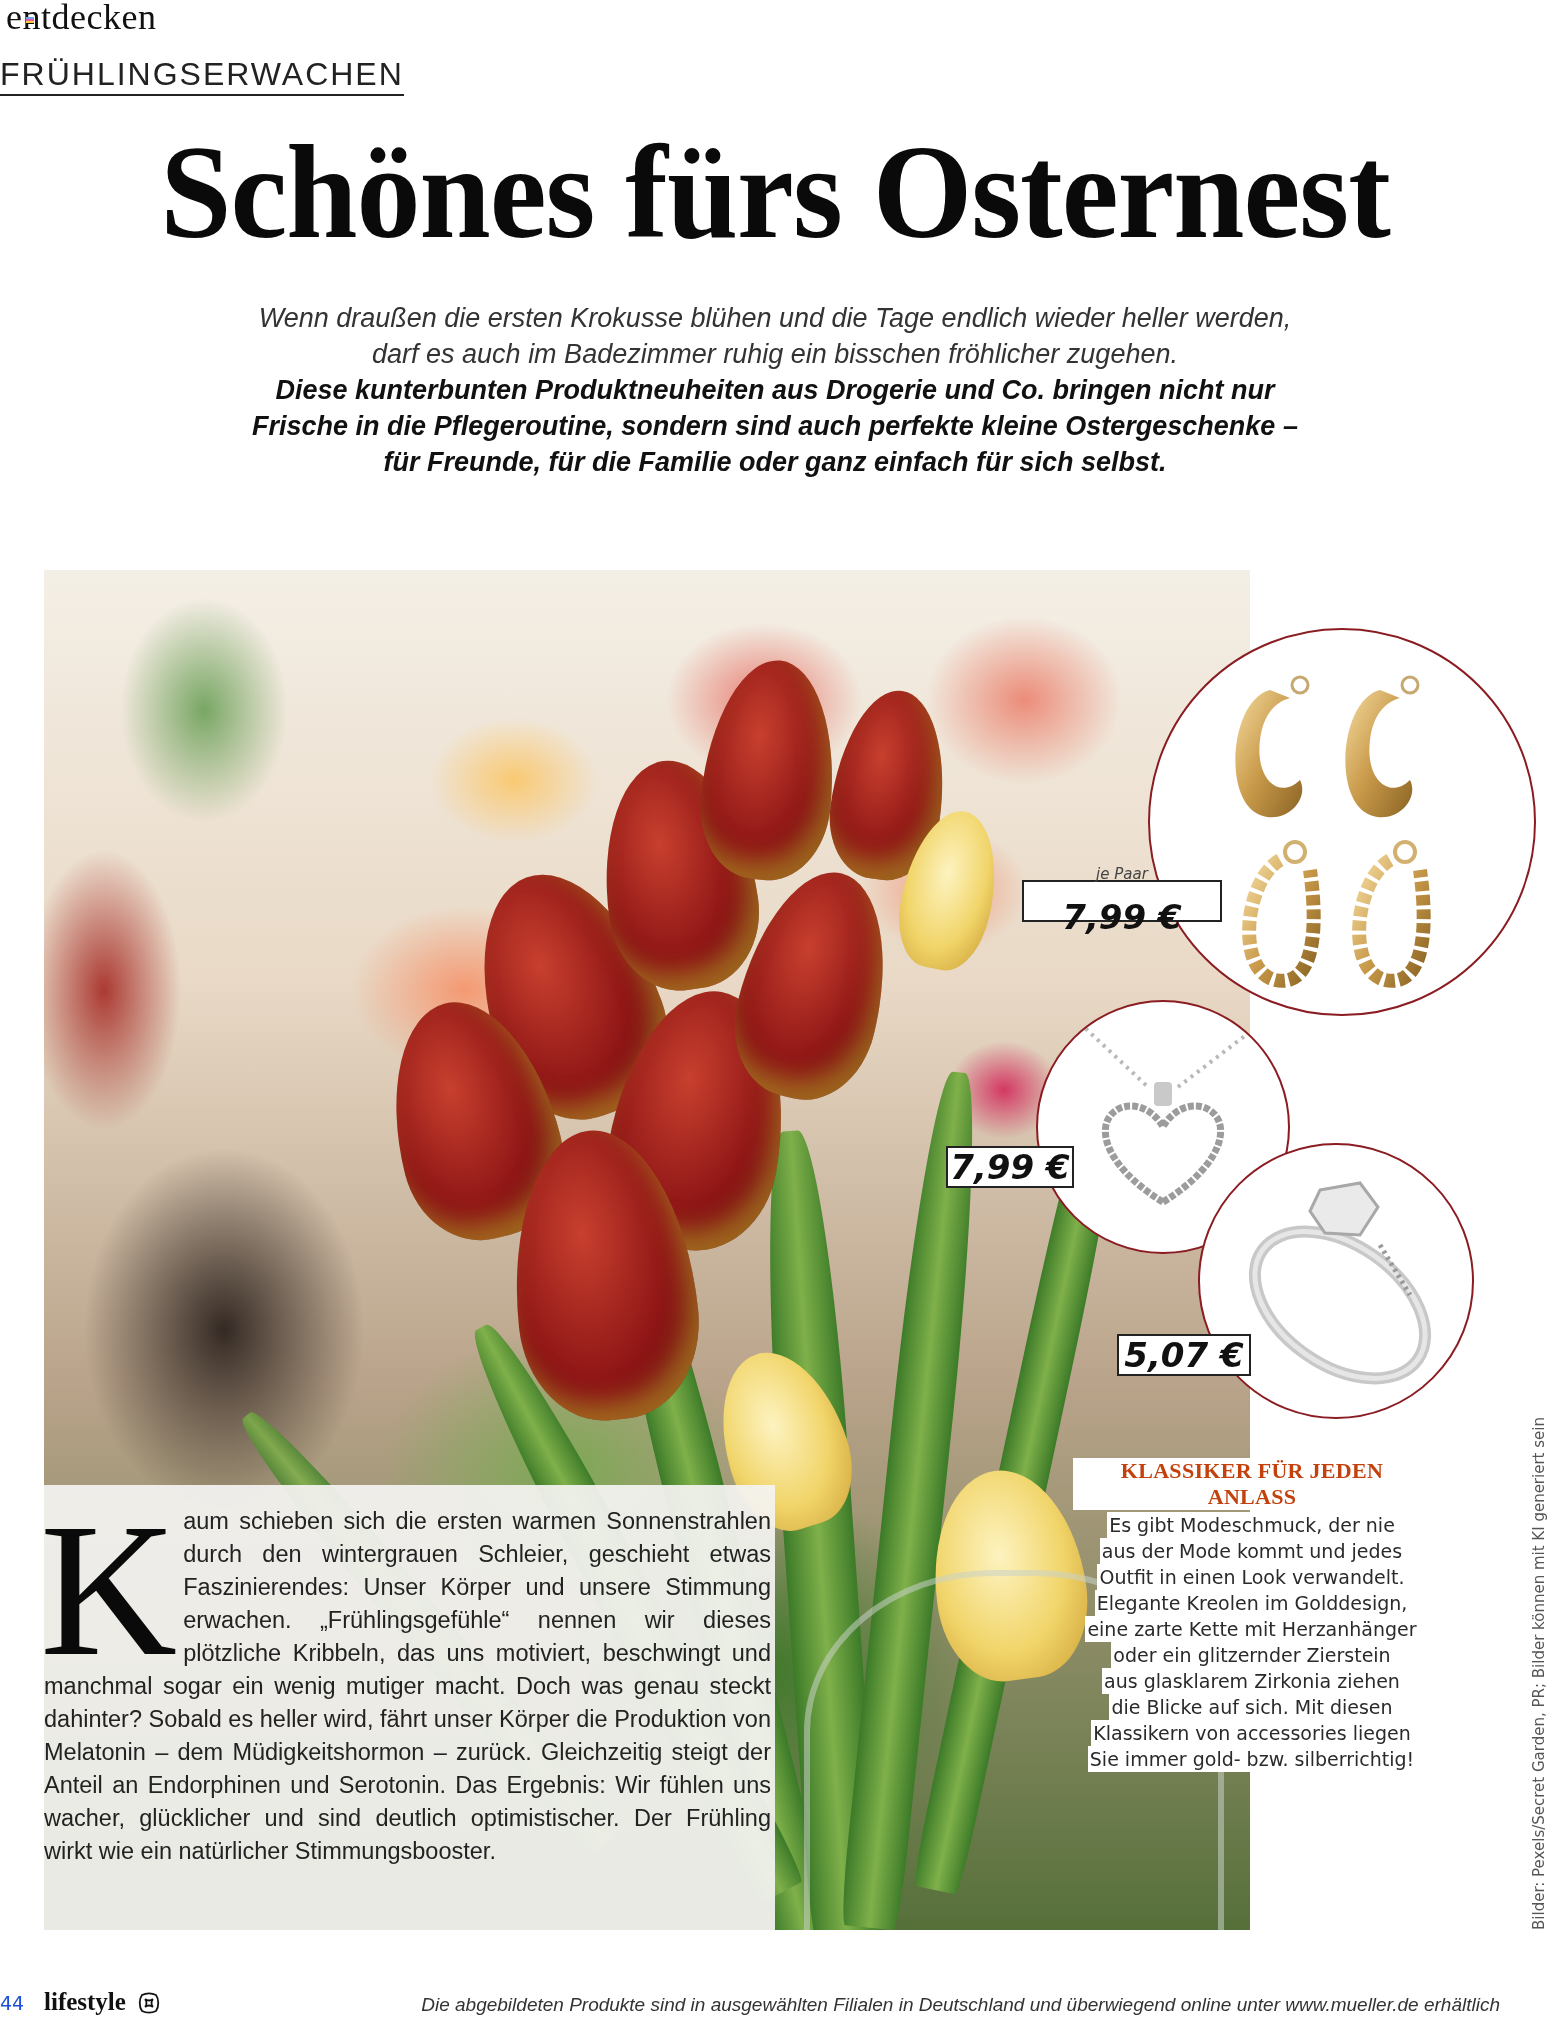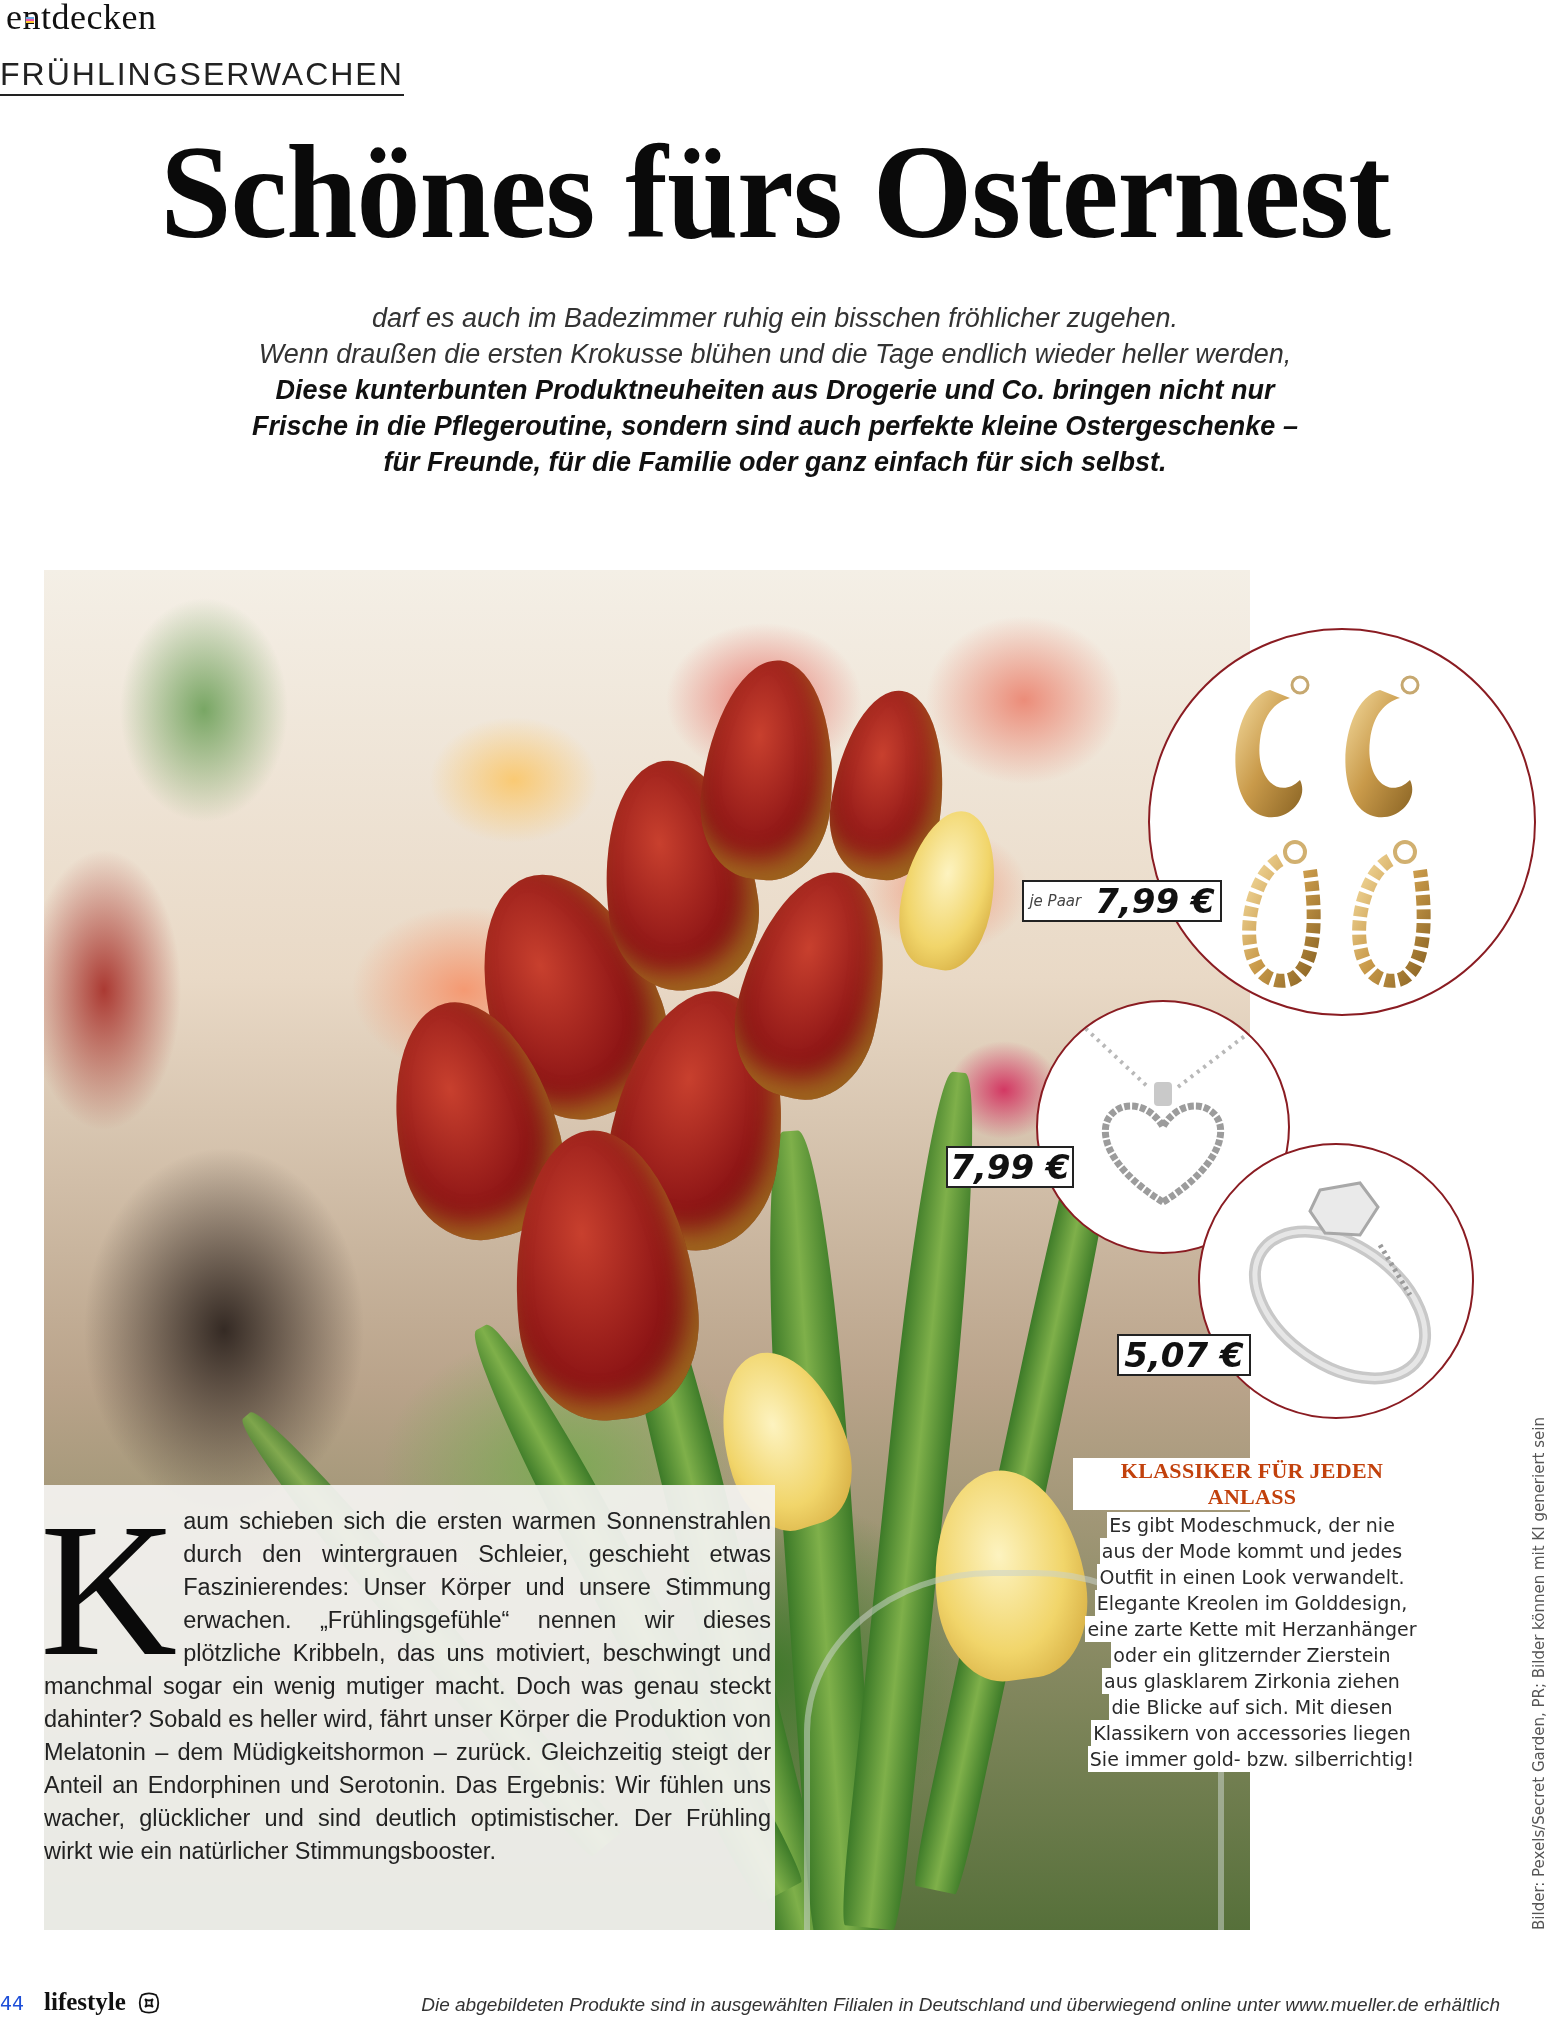--- a/index.html
+++ b/index.html
@@ -75,21 +75,21 @@
   .c-earrings { left: 1148px; top: 628px; width: 388px; height: 388px; z-index: 3; }
   .c-necklace { left: 1036px; top: 1000px; width: 254px; height: 254px; z-index: 4; }
   .c-ring { left: 1198px; top: 1143px; width: 276px; height: 276px; z-index: 5; }
 
   .price {
     position: absolute; background: #fff; border: 2px solid #222; z-index: 6;
     font-family: "DejaVu Sans", sans-serif; font-weight: bold; font-style: italic; color: #111;
     display: flex; align-items: center; justify-content: center; gap: 14px;
   }
   .price .unit { font-size: 15px; font-weight: normal; color: #444; }
-  .p1 { left: 1022px; top: 880px; width: 200px; height: 42px; font-size: 34px; }
+  .p1 { left: 1022px; top: 880px; width: 200px; height: 42px; font-size: 34px; flex-direction: column; }
   .p2 { left: 946px; top: 1146px; width: 128px; height: 42px; font-size: 34px; }
   .p3 { left: 1117px; top: 1334px; width: 134px; height: 42px; font-size: 34px; }
 
   
   .classic-box { position: absolute; left: 1073px; top: 1458px; width: 358px; z-index: 6; text-align: center; }
   .classic-title {
     display: inline-block; background: #fff; font-family: "Liberation Serif", serif; font-weight: bold;
     font-size: 22px; letter-spacing: 0.3px; color: #c2410c; padding: 0 2px;
   }
   .classic-lines { margin-top: 2px; }
@@ -115,22 +115,22 @@
 <div class="section-tag">
   <span>entdecken</span>
   <span class="cmyk"></span>
 </div>
 
 <div class="kicker"><span>FRÜHLINGSERWACHEN</span></div>
 
 <h1 class="headline">Schönes fürs Osternest</h1>
 
 <div class="intro">
+  <div class="light">Wenn draußen die ersten Krokusse blühen und die Tage endlich wieder heller werden,</div>
   <div class="light">darf es auch im Badezimmer ruhig ein bisschen fröhlicher zugehen.</div>
-  <div class="light">Wenn draußen die ersten Krokusse blühen und die Tage endlich wieder heller werden,</div>
   <div class="bold">Diese kunterbunten Produktneuheiten aus Drogerie und Co. bringen nicht nur</div>
   <div class="bold">Frische in die Pflegeroutine, sondern sind auch perfekte kleine Ostergeschenke –</div>
   <div class="bold">für Freunde, für die Familie oder ganz einfach für sich selbst.</div>
 </div>
 
 <div class="photo">
   <div class="leaf" style="left:640px;top:620px;width:60px;height:760px;transform:rotate(-14deg);"></div>
   <div class="leaf" style="left:740px;top:560px;width:70px;height:820px;transform:rotate(-4deg);"></div>
   <div class="leaf" style="left:840px;top:500px;width:60px;height:860px;transform:rotate(6deg);"></div>
   <div class="leaf" style="left:560px;top:720px;width:55px;height:640px;transform:rotate(-28deg);"></div>

